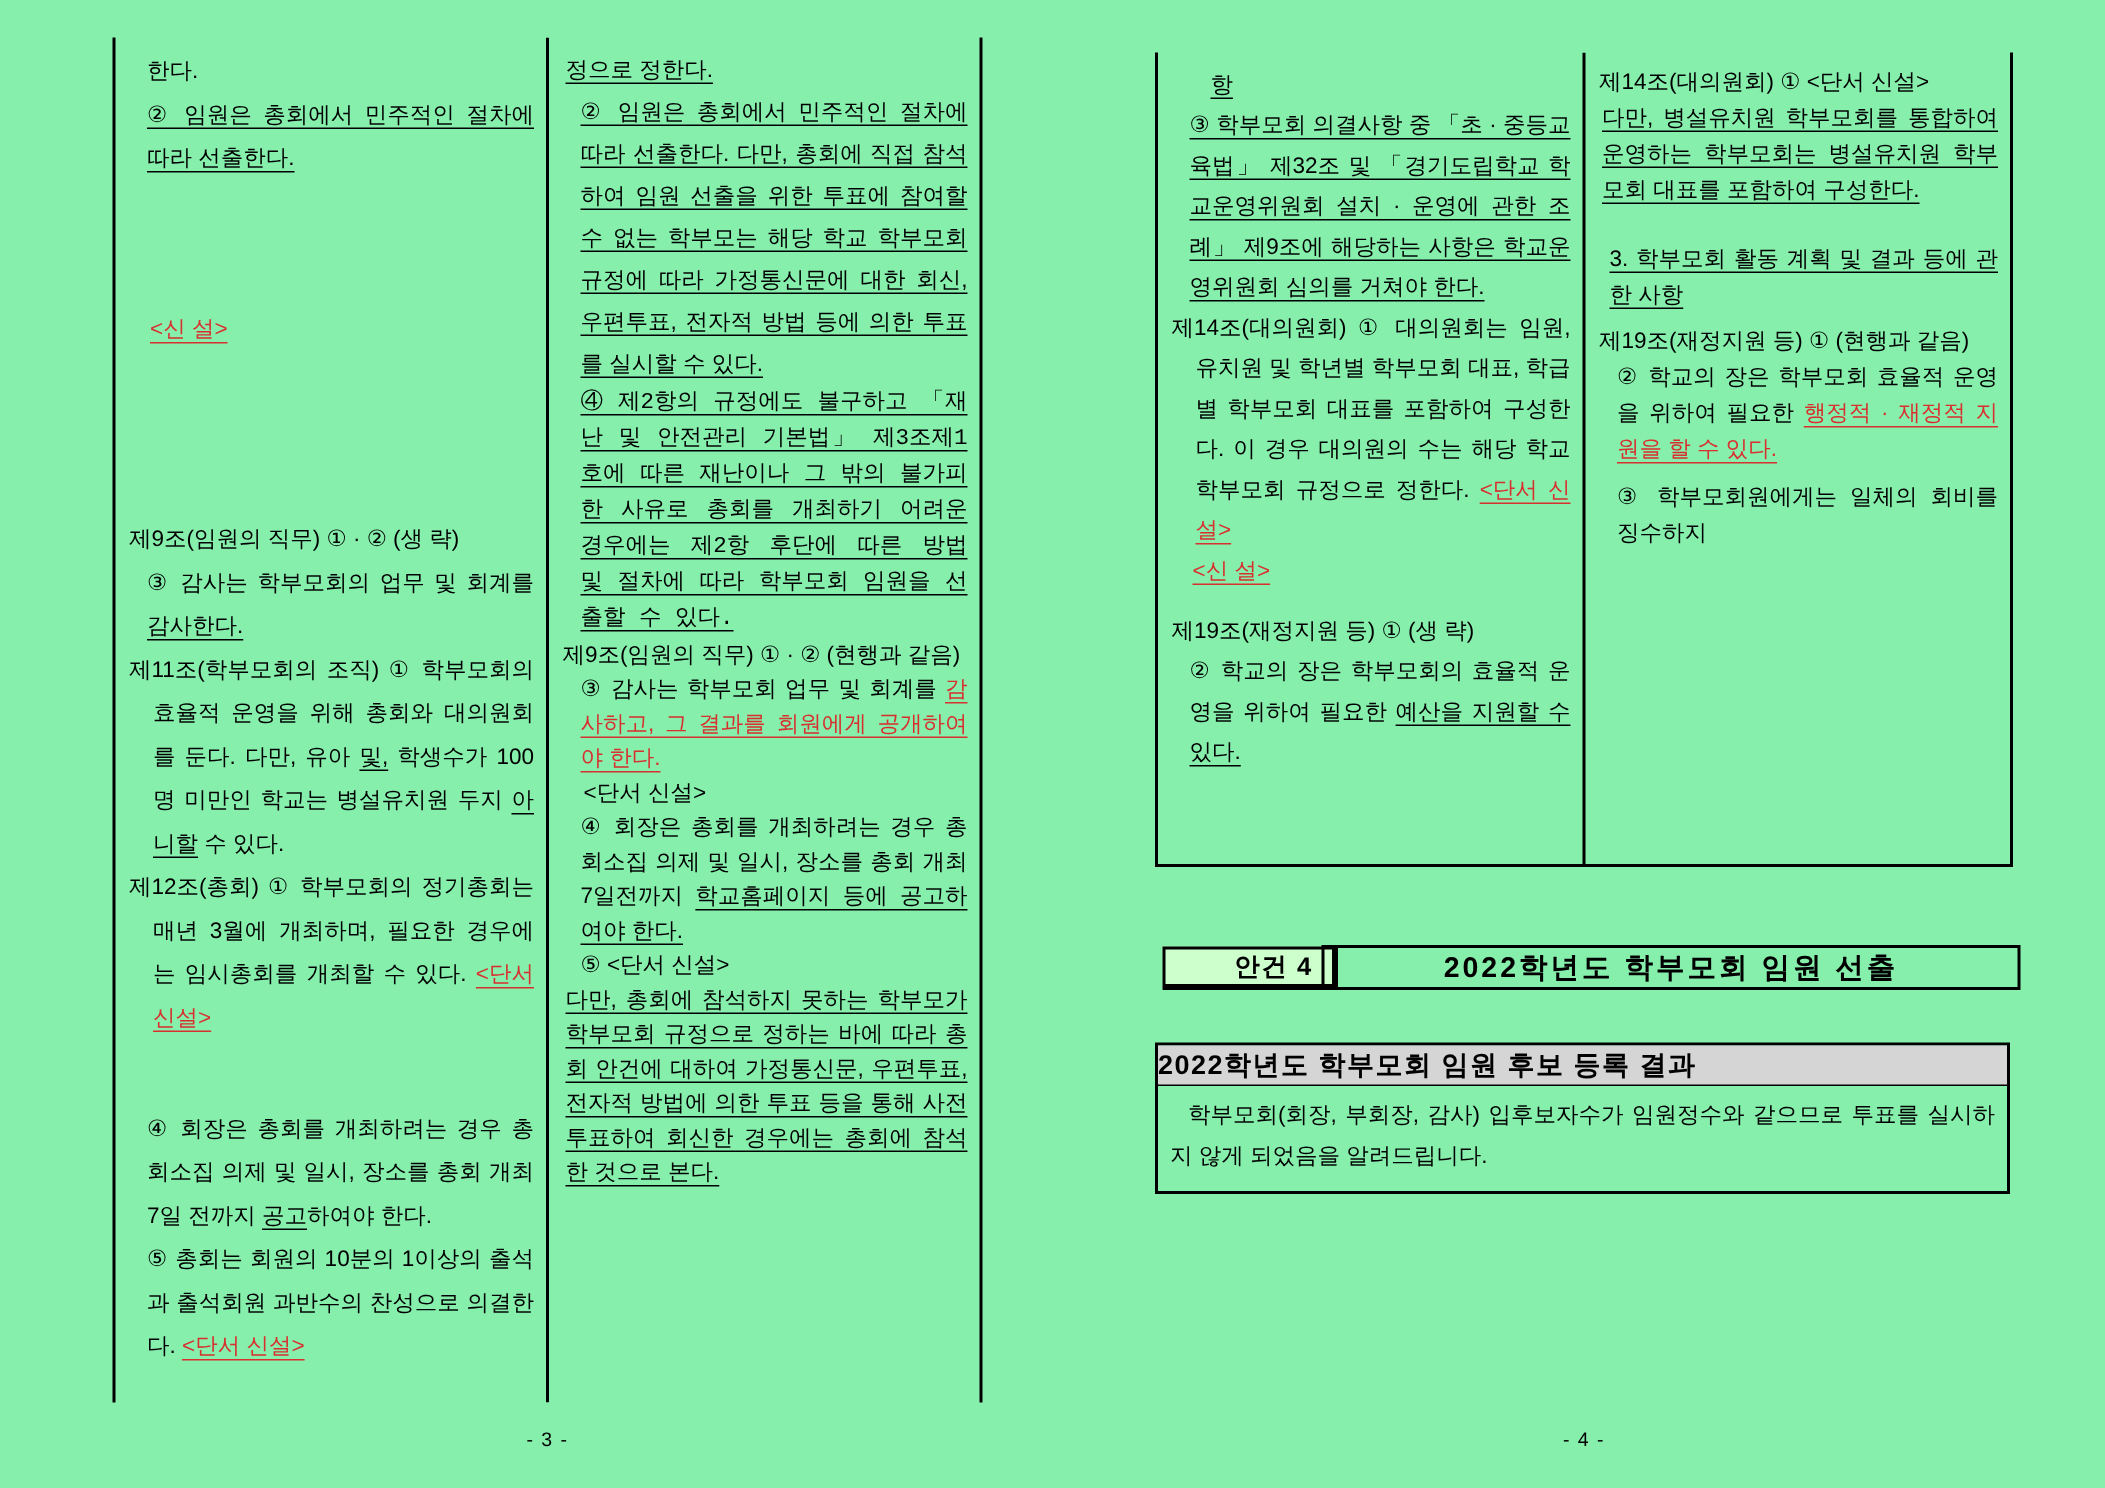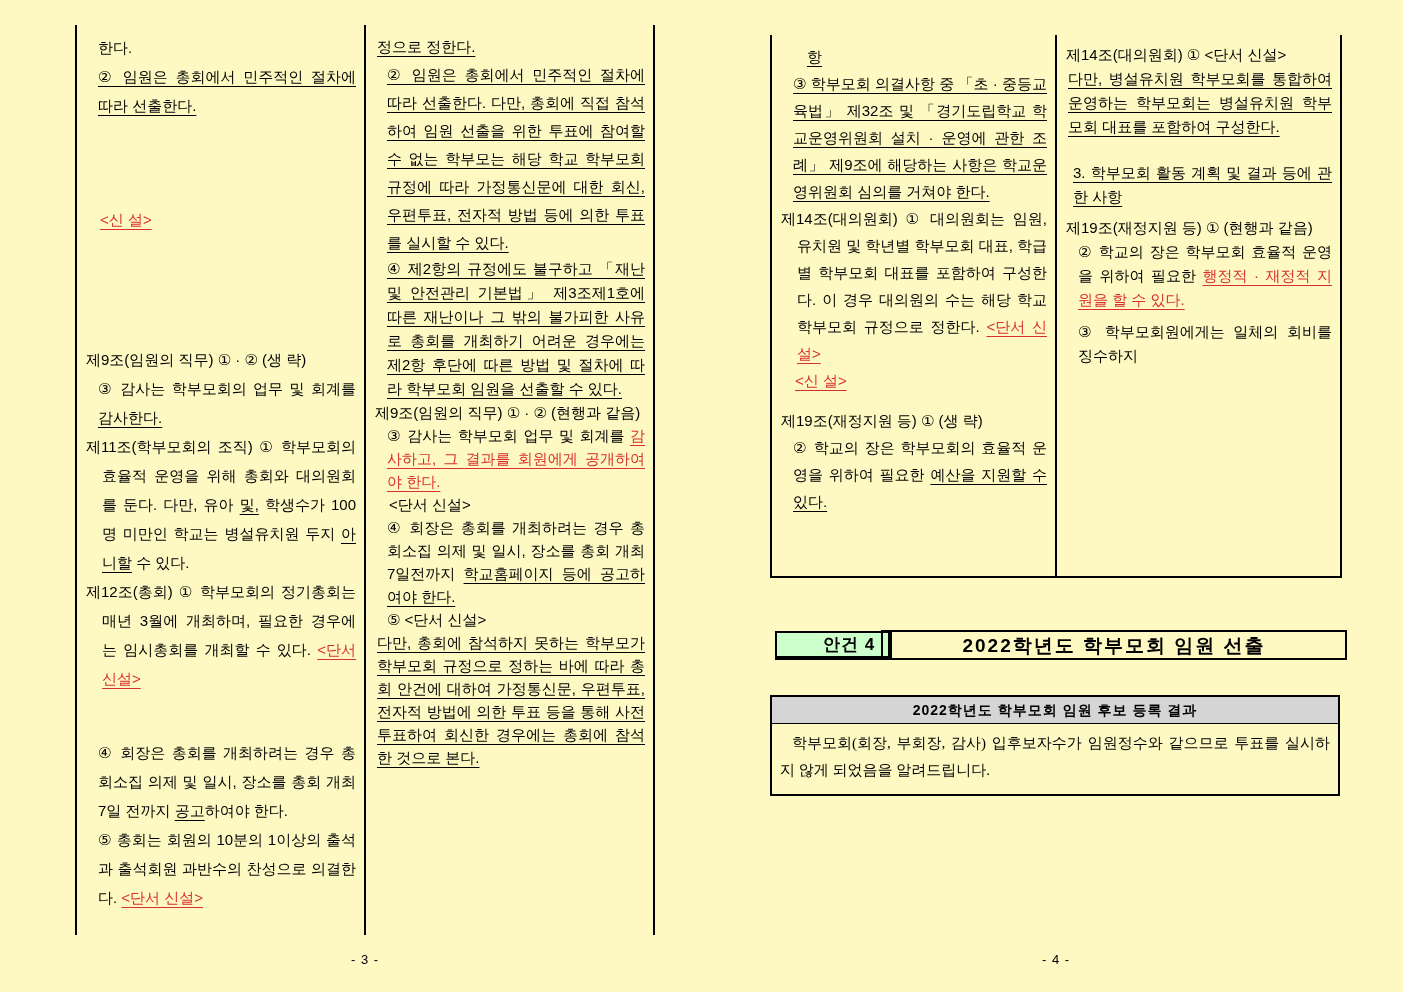--- a/index.html
+++ b/index.html
@@ -1,34 +1,34 @@
 <!DOCTYPE html>
 <html style="--accent-red: #d82f2f; --badge-green: #ccffcc; --header-gray: #d5d5d5;"><head>
 <meta charset="utf-8">
 <style>
   html,body{margin:0;padding:0;background:#ffffff;}
   .canvas{
-    position:relative;width:1403px;height:992px;background:#fef9c3;
+    position:relative;width:1403px;height:992px;background:#86efac;
     font-family:"Liberation Sans","DejaVu Sans",sans-serif;
     color:#000;font-size:15px;
   }
   .cmp-table{position:absolute;box-sizing:border-box;display:flex;overflow:hidden;}
   .cmp-table.p3{left:75px;top:25px;width:580px;height:910px;
     border-left:2px solid #000;border-right:2px solid #000;}
   .cmp-table.p4{left:770px;top:35px;width:572px;height:543px;
     border-left:2px solid #000;border-right:2px solid #000;border-bottom:2px solid #000;}
   .col{flex:1 1 0;padding:8px 8px 0 9px;overflow:hidden;}
   .col.first{border-right:2px solid #000;}
   .para{margin:0;text-align:justify;word-break:break-all;}
   .lh29 .para{line-height:29px;}
   .lh27 .para{line-height:27px;}
   .lh24 .para{line-height:24px;}
   .lh23 .para{line-height:23px;}
   .para.loose{line-height:28px;}
-  .para.mid{line-height:24px;}
+  .para.mid{line-height:24px;font-family:Liberation Mono, monospace;}
   .para.article{padding-left:16px;text-indent:-16px;}
   .para.item{padding-left:12px;}
   .para.deep{padding-left:26px;}
   .para.note{padding-left:14px;}
   .para.num{padding-left:7px;}
   .para.cont{padding-left:2px;}
   .u{text-decoration:underline;text-underline-offset:4px;text-decoration-thickness:1px;}
   .red{color:var(--accent-red,#d82f2f);}
   .footer{position:absolute;width:580px;text-align:center;font-size:13px;letter-spacing:1px;}
   .footer.f3{left:75px;top:952px;}
@@ -43,25 +43,25 @@
     position:absolute;left:881px;top:630px;width:462px;height:26px;box-sizing:content-box;
     border:2px solid #000;font-weight:bold;font-size:19px;text-align:center;line-height:27px;
     letter-spacing:2px;
   }
   .result-box{
     position:absolute;left:770px;top:695px;width:570px;box-sizing:border-box;
     border:2px solid #000;
   }
   .result-header{
     background:var(--header-gray,#d5d5d5);border-bottom:1px solid #000;
-    font-weight:bold;font-size:14px;text-align:center;height:26px;line-height:26px;letter-spacing:1px;
+    font-weight:bold;font-size:18px;height:26px;line-height:26px;letter-spacing:1px;
   }
   .result-body{
     margin:0;padding:6px 8px 10px 8px;font-size:15px;line-height:27px;
-    text-align:justify;word-break:break-all;text-indent:12px;font-family:Liberation Serif, serif;
+    text-align:justify;word-break:break-all;text-indent:12px;
   }
 </style>
 </head>
 <body>
 
 <div class="canvas">
 
   <section class="cmp-table p3">
     <div class="col first lh29">
         <p class="para item"><span>한다.</span></p>

